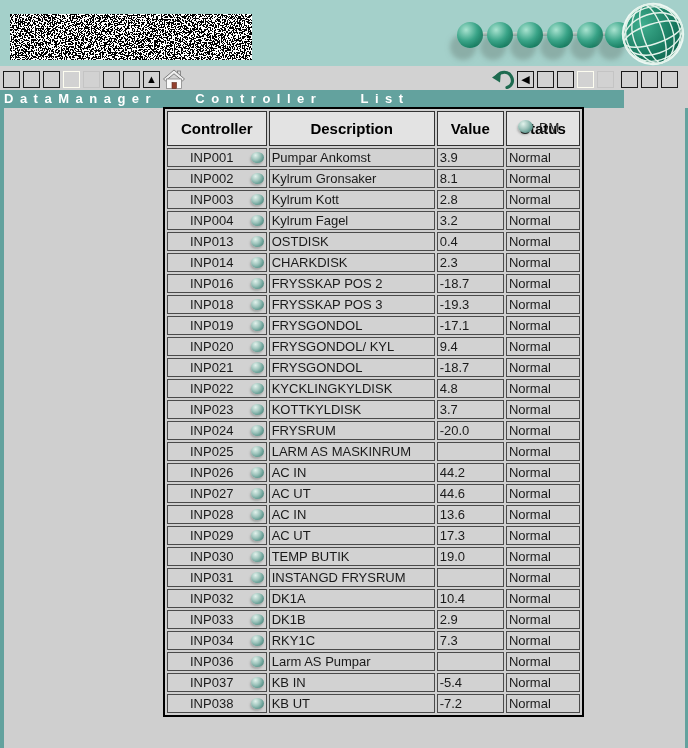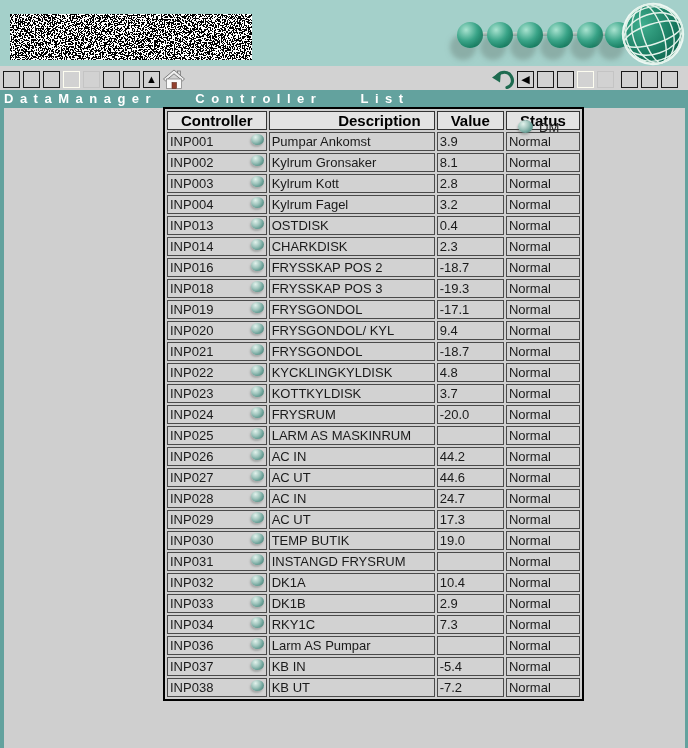--- a/index.html
+++ b/index.html
@@ -25,34 +25,34 @@
   .tb-left{left:3px;}
   .tb-right{left:492px;}
   .sq{width:17px;height:17px;box-sizing:border-box;border:1px solid #1a1a1a;background:transparent;padding:0;}
   .sq.white{border-color:#fdfdf0;}
   .sq.faint{border-color:#c4c4c4;}
   .glyph-btn{width:17px;height:17px;box-sizing:border-box;border:1px solid #1a1a1a;background:transparent;
        display:flex;align-items:center;justify-content:center;font-size:11px;line-height:1;color:#000;padding:0;}
   .icon-btn{width:22px;height:20px;border:none;background:transparent;padding:0;display:flex;align-items:center;justify-content:center;}
   .gap4{margin-left:4px;}
   
-  .titlebar{position:absolute;left:0;top:90px;width:688px;height:18px;box-sizing:border-box;
+  .titlebar{position:absolute;left:0;top:90px;width:624px;height:18px;box-sizing:border-box;
        background:var(--teal-bar,#63a29e);color:#fff;font-weight:bold;font-size:13px;line-height:18px;
        letter-spacing:6.5px;word-spacing:28px;padding-left:4px;white-space:nowrap;overflow:hidden;}
   
   .strip-left{position:absolute;left:0;top:108px;width:4px;height:640px;background:var(--teal-bar,#63a29e);}
   .strip-right{position:absolute;right:0;top:108px;width:3px;height:640px;background:var(--teal-bar,#63a29e);}
   table.ctl{position:absolute;left:163px;top:107px;border:2px solid #000;border-spacing:2px;
        background:var(--content-gray,#cfcfcf);table-layout:fixed;border-collapse:separate;}
-  table.ctl th{height:19px;box-sizing:border-box;border:1px solid #333;background:var(--header-cell,#e3e3e3);
-       font-size:15px;font-weight:bold;color:#000;text-align:right;padding:0 13px;overflow:hidden;white-space:nowrap;}
+  table.ctl th{height:35px;box-sizing:border-box;border:1px solid #333;background:var(--header-cell,#e3e3e3);
+       font-size:15px;font-weight:bold;color:#000;text-align:center;padding:0 13px;overflow:hidden;white-space:nowrap;}
   table.ctl td{height:19px;box-sizing:border-box;border:1px solid #4a4a4a;background:var(--row-cell,#d2d2d2);
        font-size:13px;color:#1a1a1a;padding:0 2px;overflow:hidden;white-space:nowrap;vertical-align:middle;}
   td.c-status{background:var(--status-blue,#a2cbf2);border-color:#223;color:#222233;}
-  .idwrap{display:flex;align-items:flex-start;justify-content:space-between;}
+  .idwrap{display:flex;align-items:center;justify-content:space-between;margin-left:20px;}
   .sphere{flex:0 0 auto;width:13px;height:11px;border-radius:50%;
        background:radial-gradient(circle at 35% 30%, #e2f2ec, #9fc4bc 40%, #6ba198 65%, #517f77 88%);
        box-shadow:-1px 2px 2px rgba(90,95,92,0.35);}
   .dm{position:absolute;left:518px;top:120px;display:flex;align-items:flex-start;gap:6px;font-size:13px;color:#222;}
   .dm .sphere{width:15px;height:13px;}
 </style>
 </head>
 <body>
 
 <div class="header">
@@ -372,21 +372,21 @@
   </tr>
 
   <tr>
     <td class="c-id">
       <div class="idwrap">
         <span class="idtext">INP028</span>
         <span class="sphere"></span>
       </div>
     </td>
     <td class="c-desc">AC IN</td>
-    <td class="c-val">24.7</td>
+    <td class="c-val">13.6</td>
     <td class="c-status">Normal</td>
   </tr>
 
   <tr>
     <td class="c-id">
       <div class="idwrap">
         <span class="idtext">INP029</span>
         <span class="sphere"></span>
       </div>
     </td>

